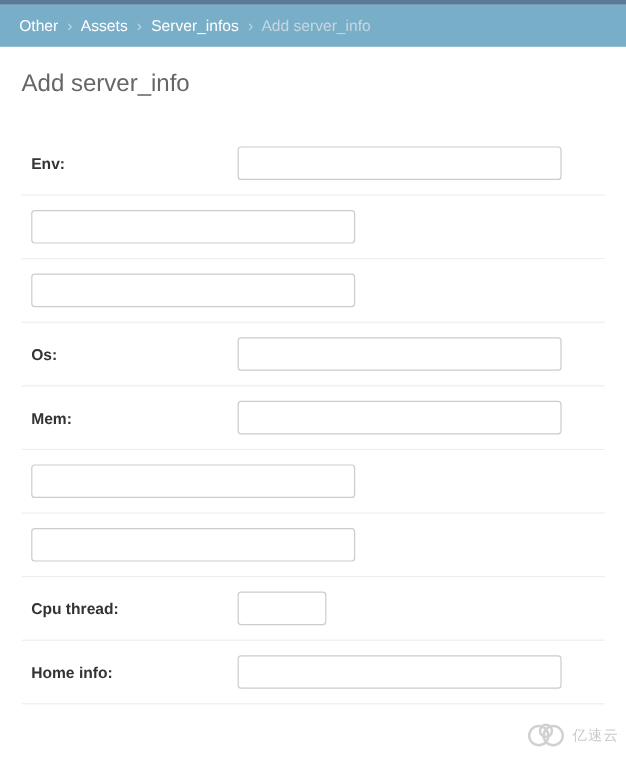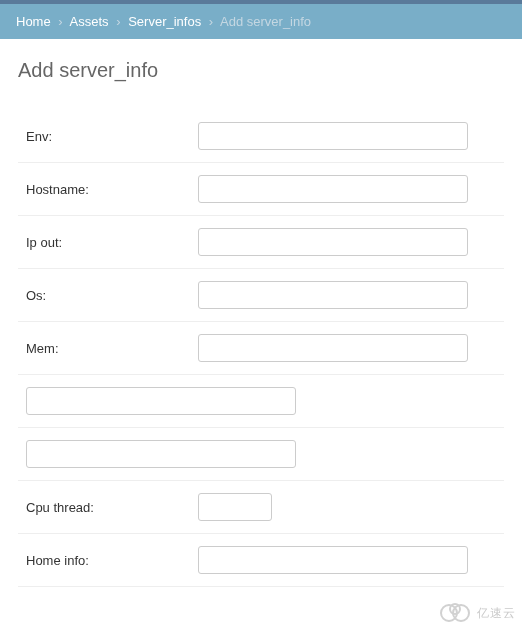--- a/index.html
+++ b/index.html
@@ -43,21 +43,21 @@
     }
     .form-row {
       display: flex;
       align-items: center;
       padding: 12px 8px;
       border-bottom: 1px solid #eee;
     }
     .form-row label {
       width: 172px;
       font-size: 13px;
-      font-weight: 400;
+      font-weight: 700;
       color: #333;
       flex-shrink: 0;
     }
     .form-row input[type="text"] {
       width: 270px;
       height: 28px;
       padding: 4px 6px;
       border: 1px solid #ccc;
       border-radius: 3px;
       font-size: 13px;
@@ -85,45 +85,43 @@
       color: #888;
       letter-spacing: 1px;
     }
   </style>
 </head>
 <body>
 
 <div class="topbar"></div>
 
 <div class="breadcrumb">
-  <a href="#">Home</a>
+  <a href="#">Other</a>
   <span class="sep">›</span>
   <a href="#">Assets</a>
   <span class="sep">›</span>
   <a href="#">Server_infos</a>
   <span class="sep">›</span>
   <span class="current">Add server_info</span>
 </div>
 
 <div class="content">
   <h1 class="page-title">Add server_info</h1>
 
   <div class="form-row">
     <label>Env:</label>
     <input type="text" style="">
   </div>
 
   <div class="form-row">
-    <label>Hostname:</label>
     <input type="text" style="">
   </div>
 
 
   <div class="form-row">
-    <label>Ip out:</label>
     <input type="text" style="">
   </div>
 
   <div class="form-row">
     <label>Os:</label>
     <input type="text" style="">
   </div>
 
   <div class="form-row">
     <label>Mem:</label>

